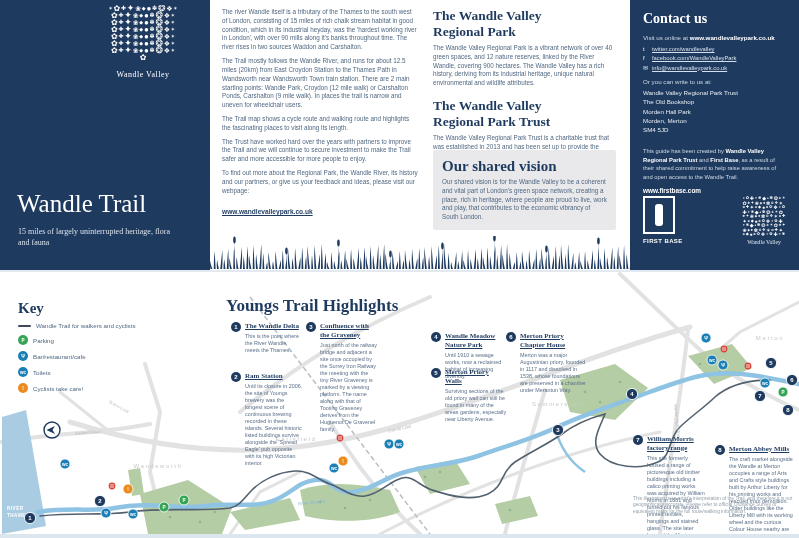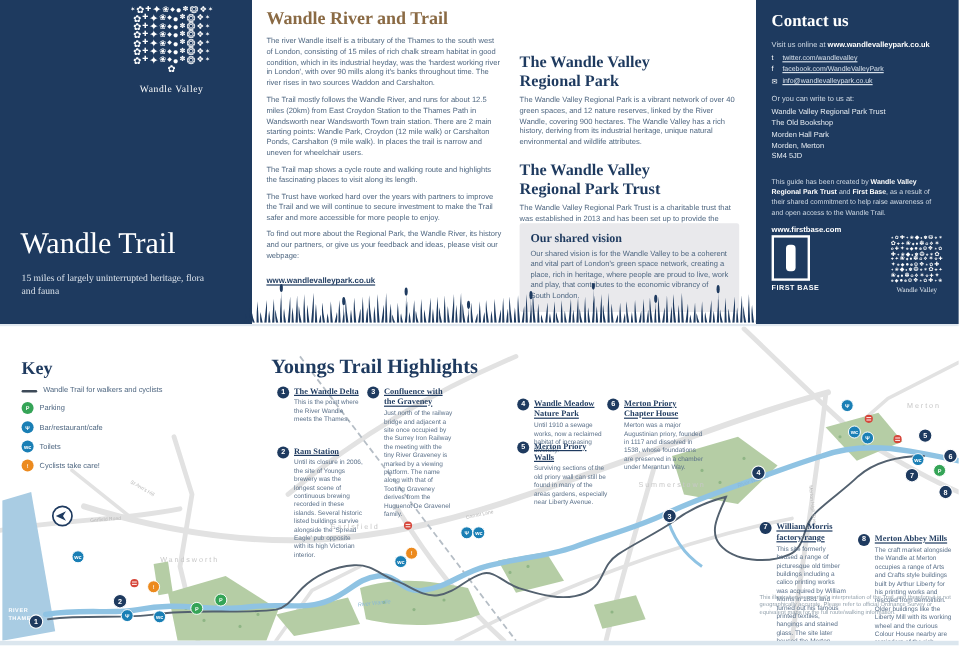--- a/index.html
+++ b/index.html
@@ -18,25 +18,25 @@
   .brand-title { position:absolute; left:17px; top:190px; color:#fff;
                  font-family:"Liberation Serif", serif; font-size:25px; font-weight:400; }
   .brand-sub { position:absolute; left:18px; top:226px; width:160px; color:#d9e1ea;
                font-family:"Liberation Serif", serif; font-size:8px; line-height:1.4; }
 
   .col-river { position:absolute; left:222px; top:8px; width:196px; }
   .col-river h2 { font-family:"Liberation Serif", serif; font-size:15px; color:#8a6a44; font-weight:bold; margin-bottom:6px; }
   .col-river p { font-size:6.3px; line-height:1.4; color:#4f6781; margin-bottom:5px; }
   .col-link { font-size:6.6px; font-weight:bold; color:#1e3a5f; text-decoration:underline; display:inline-block; margin-top:2px; }
 
-  .col-park { position:absolute; left:433px; top:8px; width:185px;margin-top:36px; }
+  .col-park { position:absolute; left:433px; top:8px; width:185px; }
   .col-park h2 { font-family:"Liberation Serif", serif; font-size:13.5px; line-height:1.15; color:#1e3a5f; font-weight:bold; width:150px; margin-bottom:5px; }
   .col-park p { font-size:6.3px; line-height:1.4; color:#4f6781; margin-bottom:10px; }
   .vision-box { position:absolute; left:0px; top:142px; width:183px; background:#e9e9ec; border-radius:2px; padding:8px 9px; }
-  .vision-box h3 { font-family:"Liberation Serif", serif; font-size:10px; color:#1e3a5f; margin-bottom:3px; }
+  .vision-box h3 { font-family:"Liberation Serif", serif; font-size:15px; color:#1e3a5f; margin-bottom:3px; }
   .vision-box p { font-size:6.3px; line-height:1.4; color:#4f6781; margin-bottom:0; }
 
   .contact { position:absolute; left:630px; top:0; width:169px; height:270px; background:#1e3a5f;
              color:#fff; padding:11px 13px; }
   .contact h2 { font-family:"Liberation Serif", serif; font-size:14px; margin-bottom:7px; }
   .visit { font-size:6.2px; color:#cfd9e4; }
   .visit b { color:#fff; }
   .clinks { margin-top:5px; }
   .clink { display:flex; align-items:center; margin-bottom:3px; }
   .clink .ic { width:9px; font-size:6px; color:#fff; }
@@ -164,21 +164,20 @@
           <span style="font-size: 7px; margin: 0px 0.4px;">❖</span>
           <span style="font-size: 5px; margin: 0px 0.4px;">✶</span>
           <span style="font-size: 8px; margin: 0px 0.4px;">✿</span>
         </div>
       <div class="logo-caption">Wandle Valley</div>
       <div class="brand-title">Wandle Trail</div>
       <div class="brand-sub">15 miles of largely uninterrupted heritage, flora and fauna</div>
     </div>
 
     <div class="col-river">
-      <h2>Wandle River and Trail</h2>
       <div id="river-paras">
           <p>The river Wandle itself is a tributary of the Thames to the south west of London, consisting of 15 miles of rich chalk stream habitat in good condition, which in its industrial heyday, was the 'hardest working river in London', with over 90 mills along it's banks throughout time. The river rises in two sources Waddon and Carshalton.</p>
           <p>The Trail mostly follows the Wandle River, and runs for about 12.5 miles (20km) from East Croydon Station to the Thames Path in Wandsworth near Wandsworth Town train station. There are 2 main starting points: Wandle Park, Croydon (12 mile walk) or Carshalton Ponds, Carshalton (9 mile walk). In places the trail is narrow and uneven for wheelchair users.</p>
           <p>The Trail map shows a cycle route and walking route and highlights the fascinating places to visit along its length.</p>
           <p>The Trust have worked hard over the years with partners to improve the Trail and we will continue to secure investment to make the Trail safer and more accessible for more people to enjoy.</p>
           <p>To find out more about the Regional Park, the Wandle River, its history and our partners, or give us your feedback and ideas, please visit our webpage:</p>
         </div>
       <span class="col-link">www.wandlevalleypark.co.uk</span>
     </div>
 

